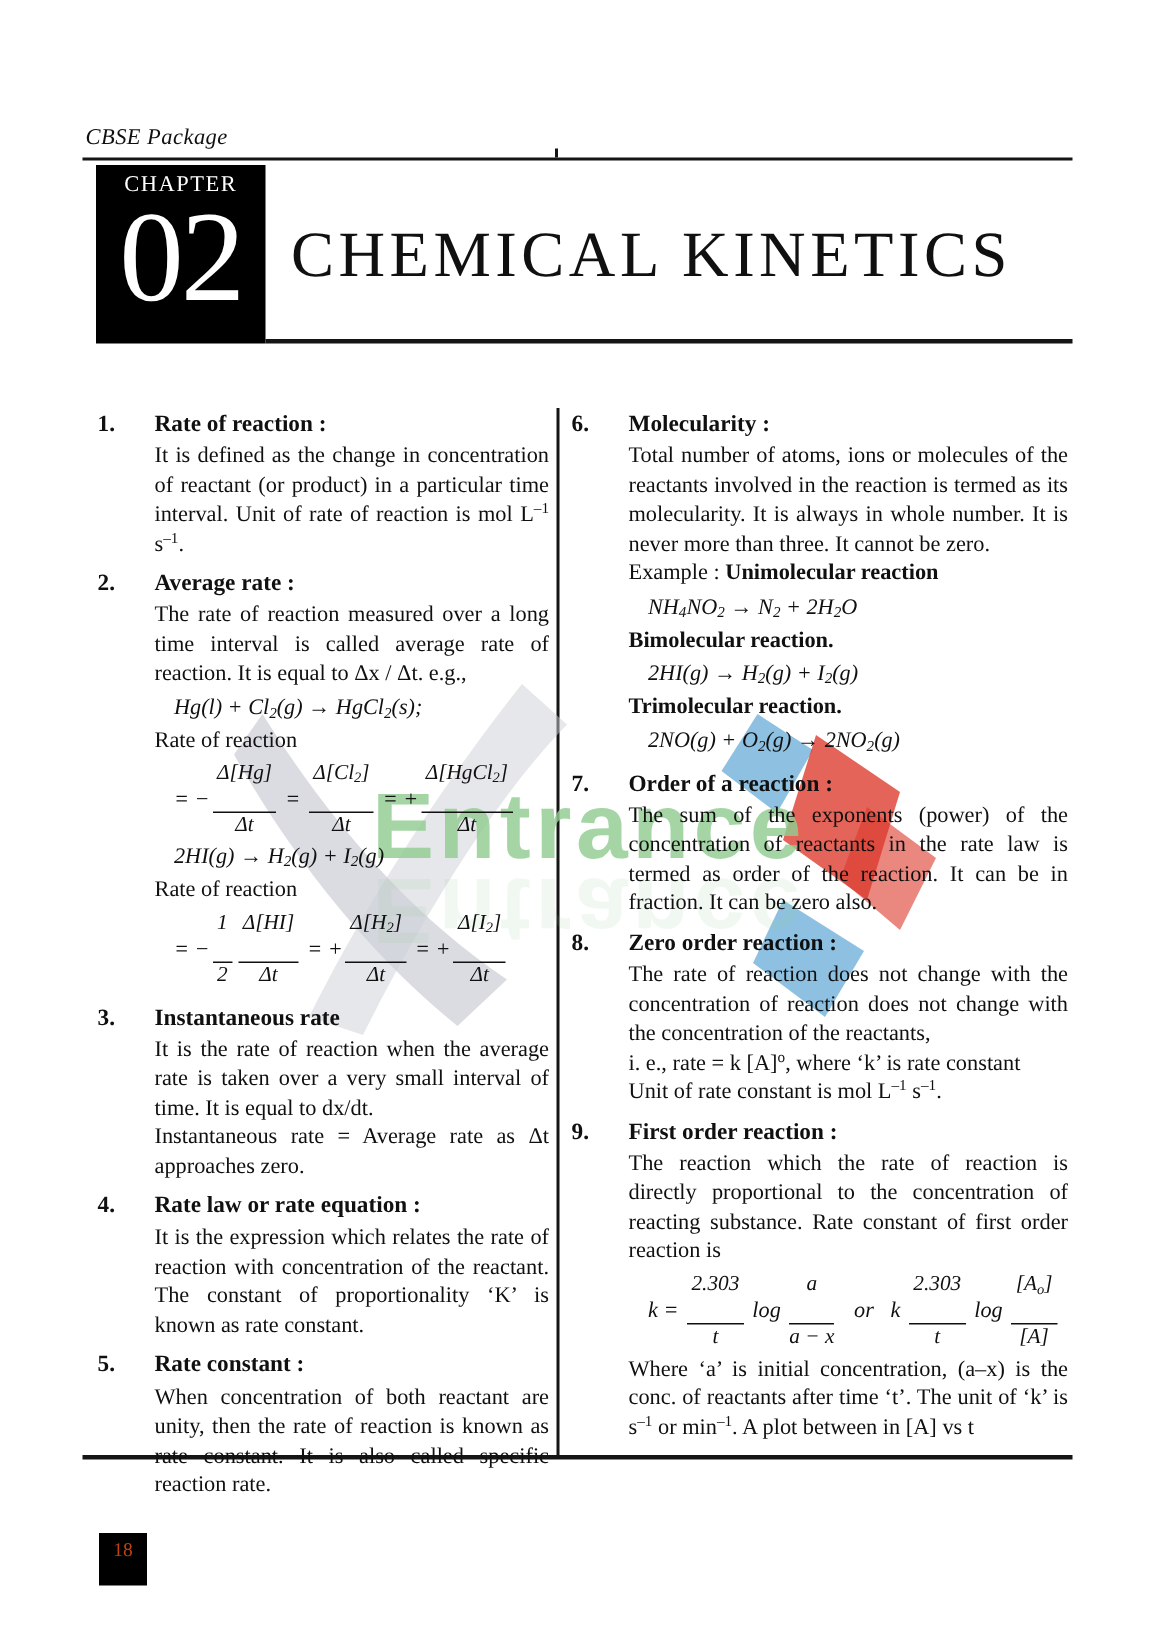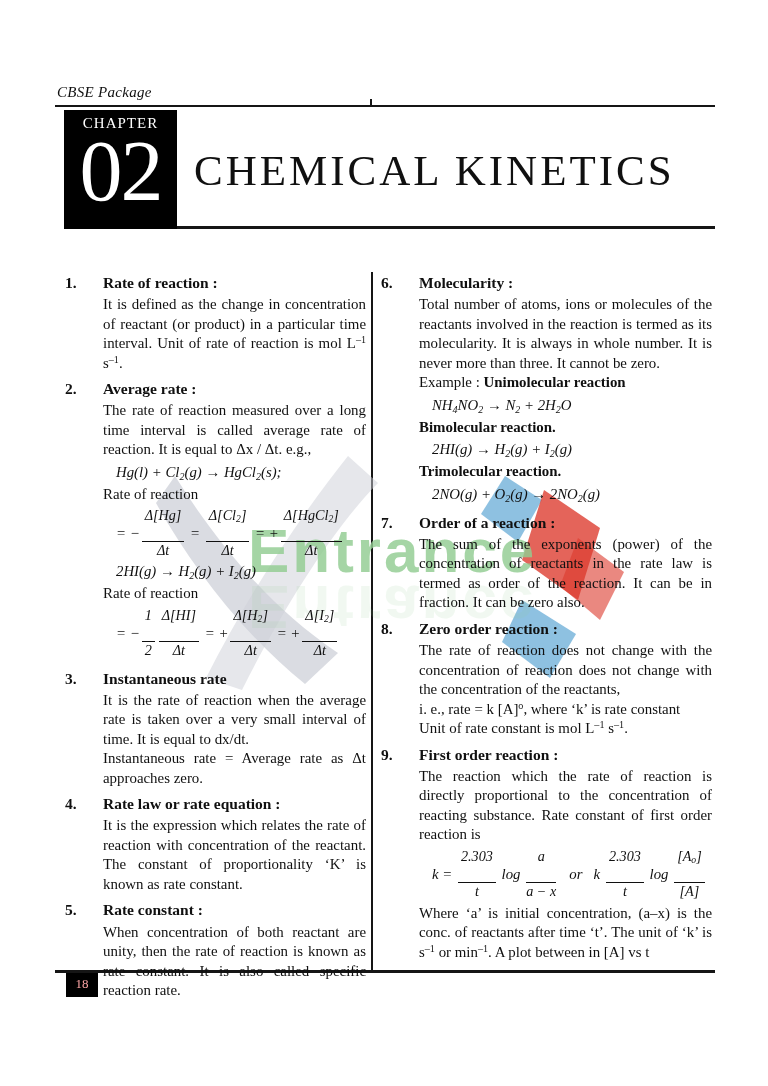--- a/index.html
+++ b/index.html
@@ -11,21 +11,21 @@
   .doc-header-label{position:absolute;left:57px;top:84px;font-style:italic;font-size:15px;letter-spacing:0.3px;}
   .rule-top{position:absolute;left:55px;top:105px;width:660px;height:2px;background:#151515;}
   .tick{position:absolute;left:370px;top:99px;width:2px;height:6px;background:#151515;}
   .chapter-box{position:absolute;left:64px;top:110px;width:113px;height:119px;background:#000;color:#fff;text-align:center;}
   .chapter-word{font-size:15px;letter-spacing:1px;margin-top:5px;}
   .chapter-num{font-size:86px;line-height:0.93;letter-spacing:-2px;}
   .doc-title{position:absolute;left:194px;top:146px;font-size:43px;letter-spacing:3px;white-space:nowrap;}
   .rule-title{position:absolute;left:177px;top:226px;width:538px;height:3px;background:#151515;}
   
   .rule-bottom{position:absolute;left:55px;top:970px;width:660px;height:3px;background:#151515;}
-  .page-num{position:absolute;left:66px;top:973px;width:32px;height:24px;background:#000;color:#fca5a5;
+  .page-num{position:absolute;left:66px;top:1022px;width:32px;height:35px;background:#000;color:#c2410c;
     font-size:13px;text-align:center;line-height:21px;}
   
   .col-divider{position:absolute;left:371px;top:272px;width:2px;height:698px;background:#151515;}
   .col{position:absolute;top:273px;z-index:2;}
   .col-left{left:65px;width:301px;}
   .col-right{left:381px;width:331px;}
   .section{display:flex;margin-bottom:6px;}
   .sec-num{width:38px;flex:none;font-weight:bold;font-size:15.5px;line-height:1.3;}
   .sec-content{flex:1;min-width:0;}
   .sec-title{font-weight:bold;font-size:15.5px;line-height:1.3;margin-bottom:2px;}

